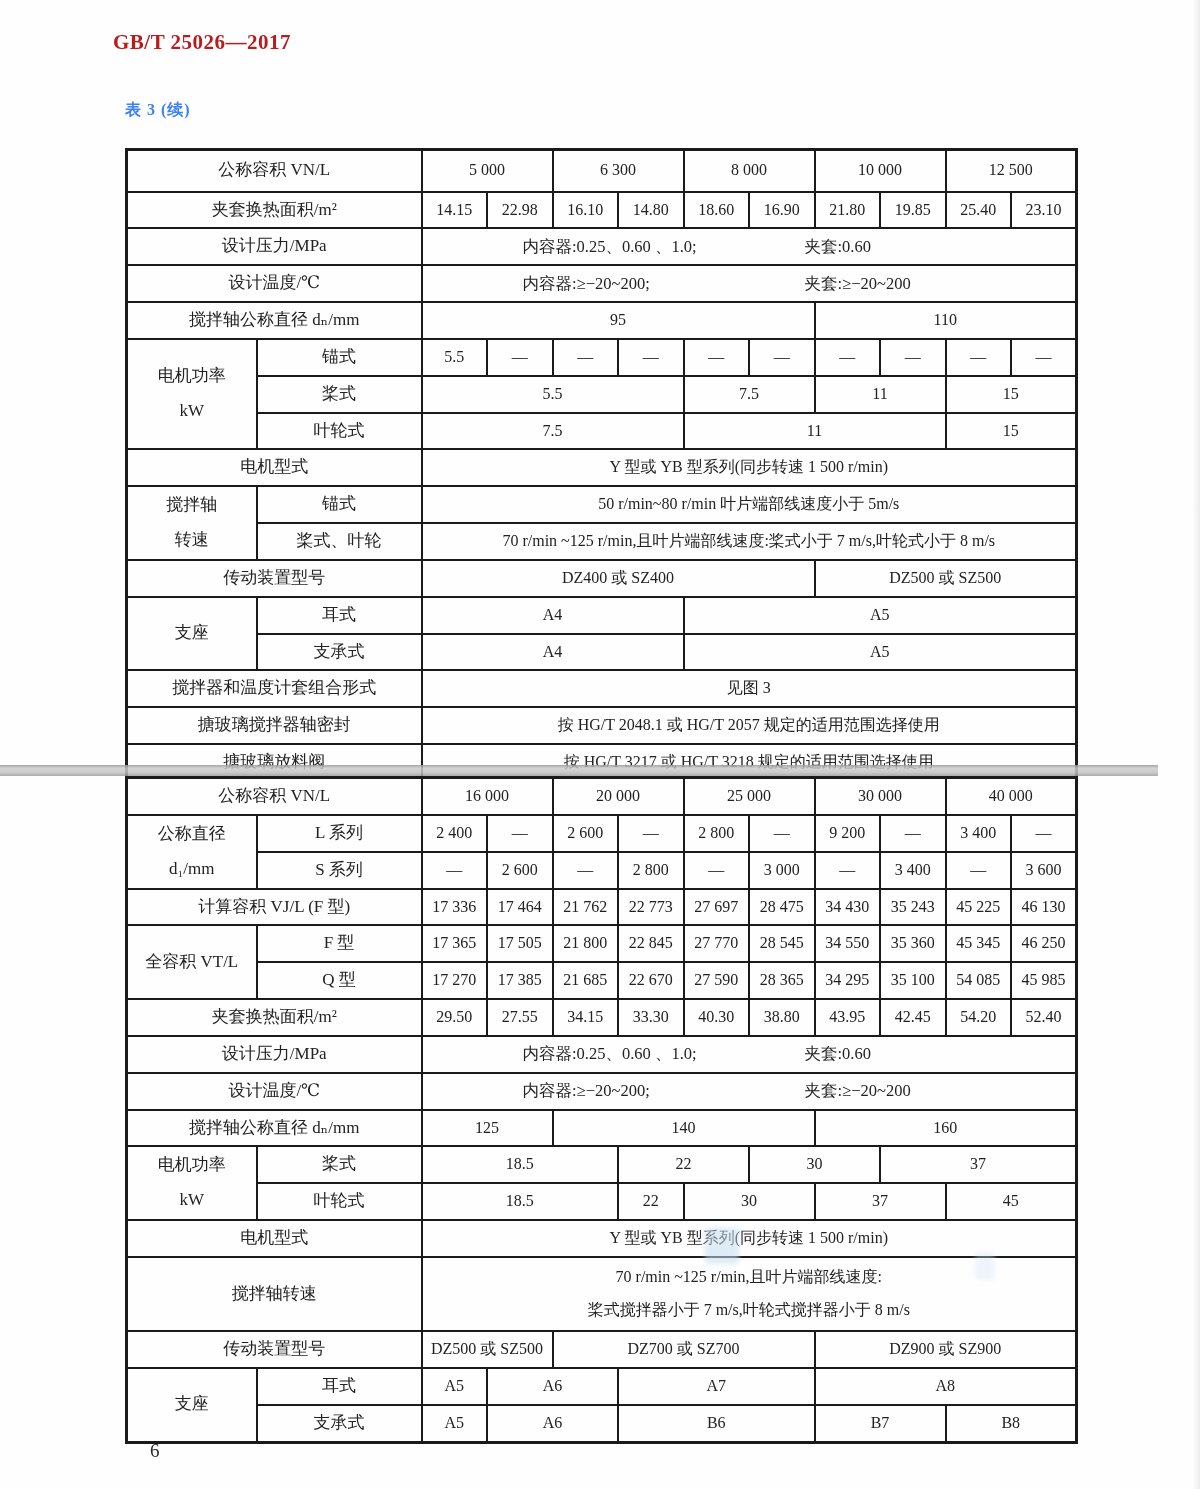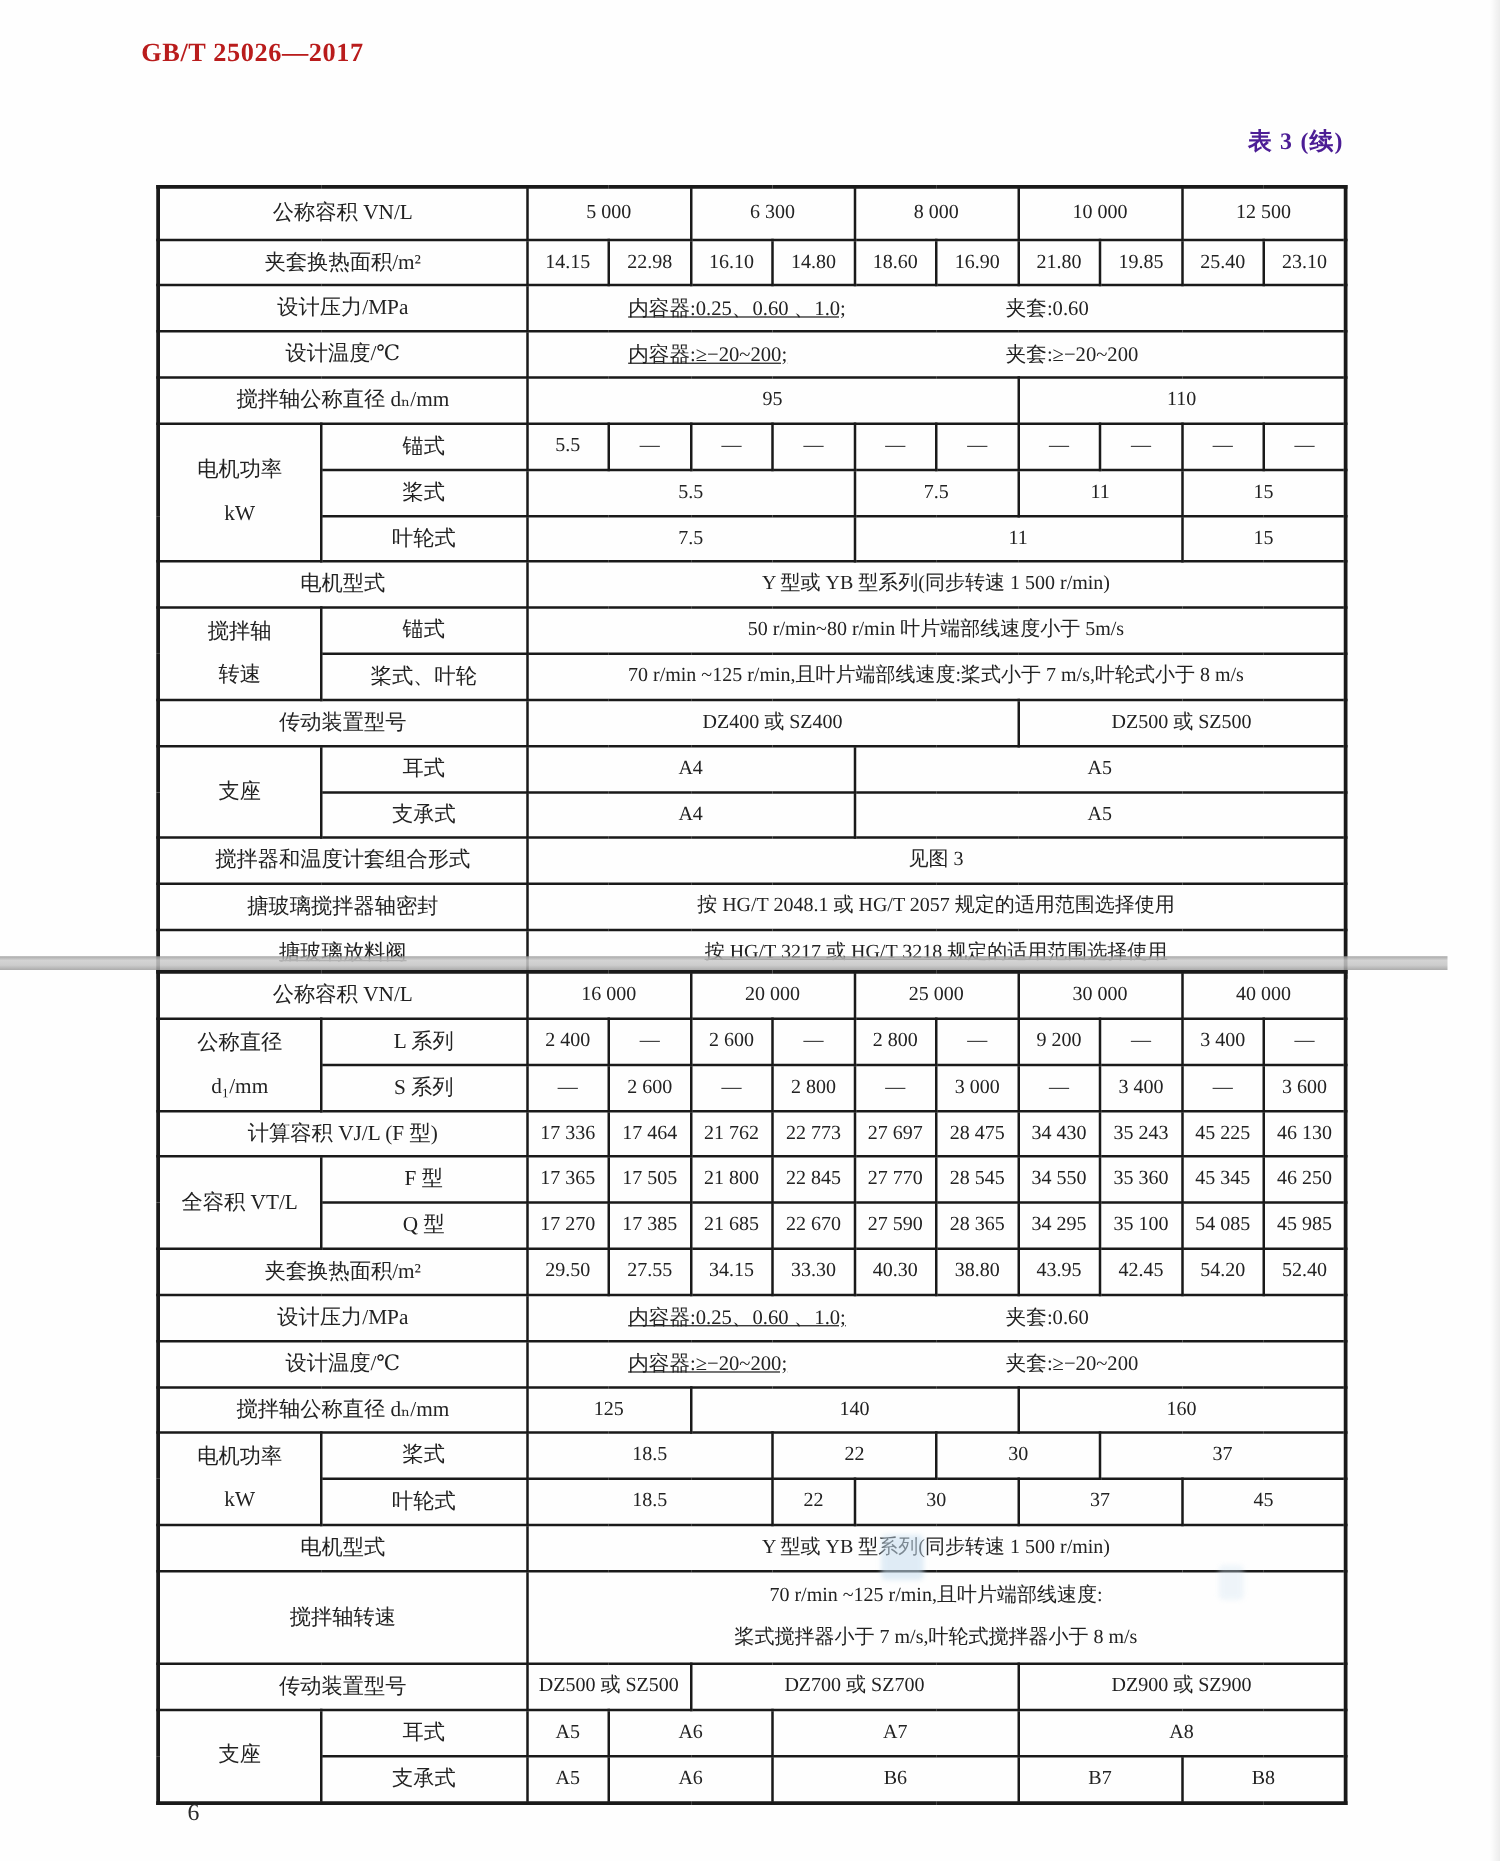--- a/index.html
+++ b/index.html
@@ -6,38 +6,38 @@
   body{
     width:1200px;height:1489px;background:#ffffff;position:relative;overflow:hidden;
     font-family:"Liberation Serif","DejaVu Serif",serif;color:#1f1f1f;
   }
   .page{position:absolute;inset:0;background:#fefefe;}
   .doc-number{
     position:absolute;left:113px;top:30px;font-size:21px;font-weight:bold;
     letter-spacing:0.5px;color:#b91c1c;
   }
   .table-caption{
-    position:absolute;left:125px;top:100px;width:950px;text-align:right;
-    font-size:19px;font-weight:bold;color:#4c1d95;letter-spacing:1px;
+    position:absolute;left:125px;top:100px;width:950px;text-align:left;
+    font-size:16px;font-weight:bold;color:#3b82f6;letter-spacing:1px;
   }
   table.spec{
     position:absolute;left:125px;border-collapse:collapse;table-layout:fixed;
     width:950px;background:#fefefe;border:3px solid #1a1a1a;padding-left:25px;
   }
   table.spec td{
     border:2px solid #1a1a1a;padding:0 2px;text-align:center;vertical-align:middle;
     white-space:pre-line;line-height:2.05;color:#222222;
   }
   td.lbl{font-size:17px;}
   td.val{font-size:16px;}
   td.dual{position:relative;}
   td.dual .d1,td.dual .d2{
     position:absolute;top:50%;transform:translateY(-50%);white-space:nowrap;font-size:16.5px;
   }
-  td.dual .d1{left:80px;text-decoration:underline;}
+  td.dual .d1{left:100px;}
   td.dual .d2{left:382px;}
   .section-divider{
     position:absolute;left:0;top:765px;width:1158px;height:11px;
     background:linear-gradient(#989898,#cccccc 30%,#c4c4c4 65%,#9d9d9d);
     opacity:0.85;
   }
   .page-number{position:absolute;left:150px;top:1440px;font-size:19px;color:#2a2a2a;}
   .watermark{position:absolute;border-radius:4px;filter:blur(2px);}
   .wm1{left:705px;top:1228px;width:34px;height:36px;background:#c6ddef;opacity:0.55;}
   .wm2{left:975px;top:1252px;width:20px;height:28px;background:#d2e4f2;opacity:0.35;}
@@ -164,21 +164,21 @@
           <td colspan="6" class="val">A5</td>
         </tr>
         <tr style="height: 36px;">
           <td colspan="2" class="lbl">搅拌器和温度计套组合形式</td>
           <td colspan="10" class="val">见图 3</td>
         </tr>
         <tr style="height: 36px;">
           <td colspan="2" class="lbl">搪玻璃搅拌器轴密封</td>
           <td colspan="10" class="val">按 HG/T 2048.1 或 HG/T 2057 规定的适用范围选择使用</td>
         </tr>
-        <tr style="height: 36px; text-decoration: underline;">
+        <tr style="height: 36px;">
           <td colspan="2" class="lbl">搪玻璃放料阀</td>
           <td colspan="10" class="val">按 HG/T 3217 或 HG/T 3218 规定的适用范围选择使用</td>
         </tr>
       </tbody>
   </table>
 
   <div class="section-divider"></div>
 
   <table class="spec" style="top:776px;">
     <colgroup>

